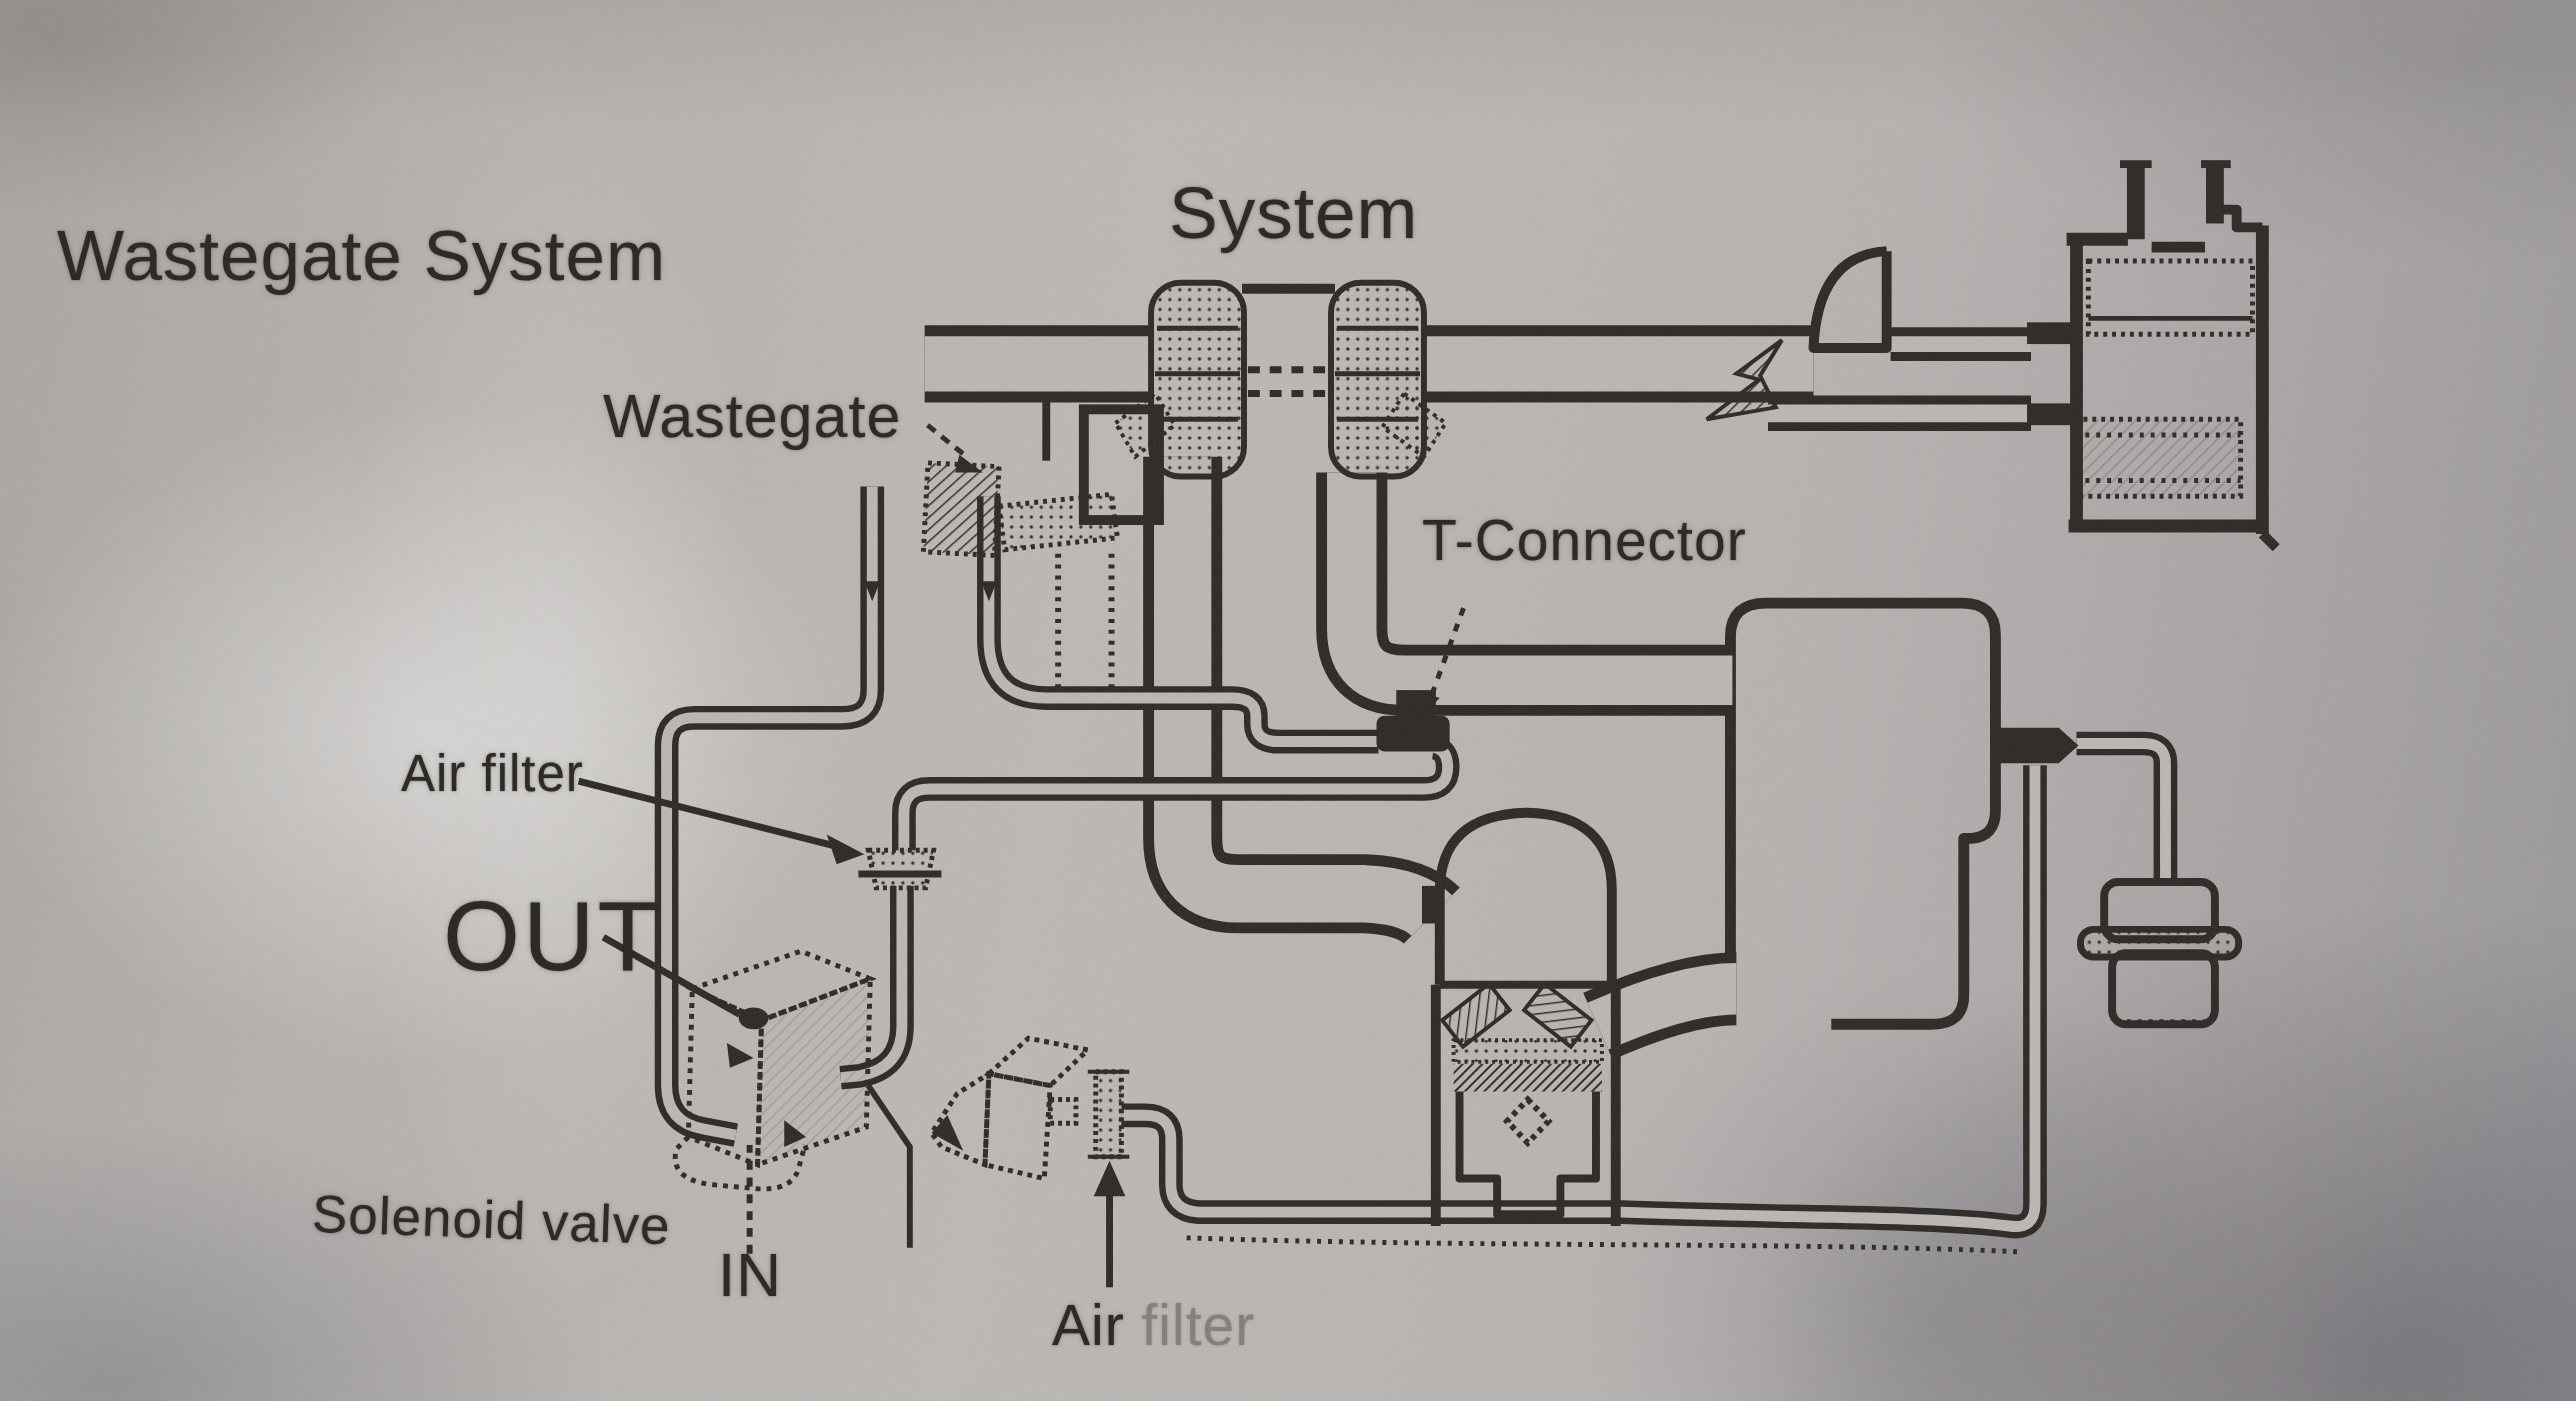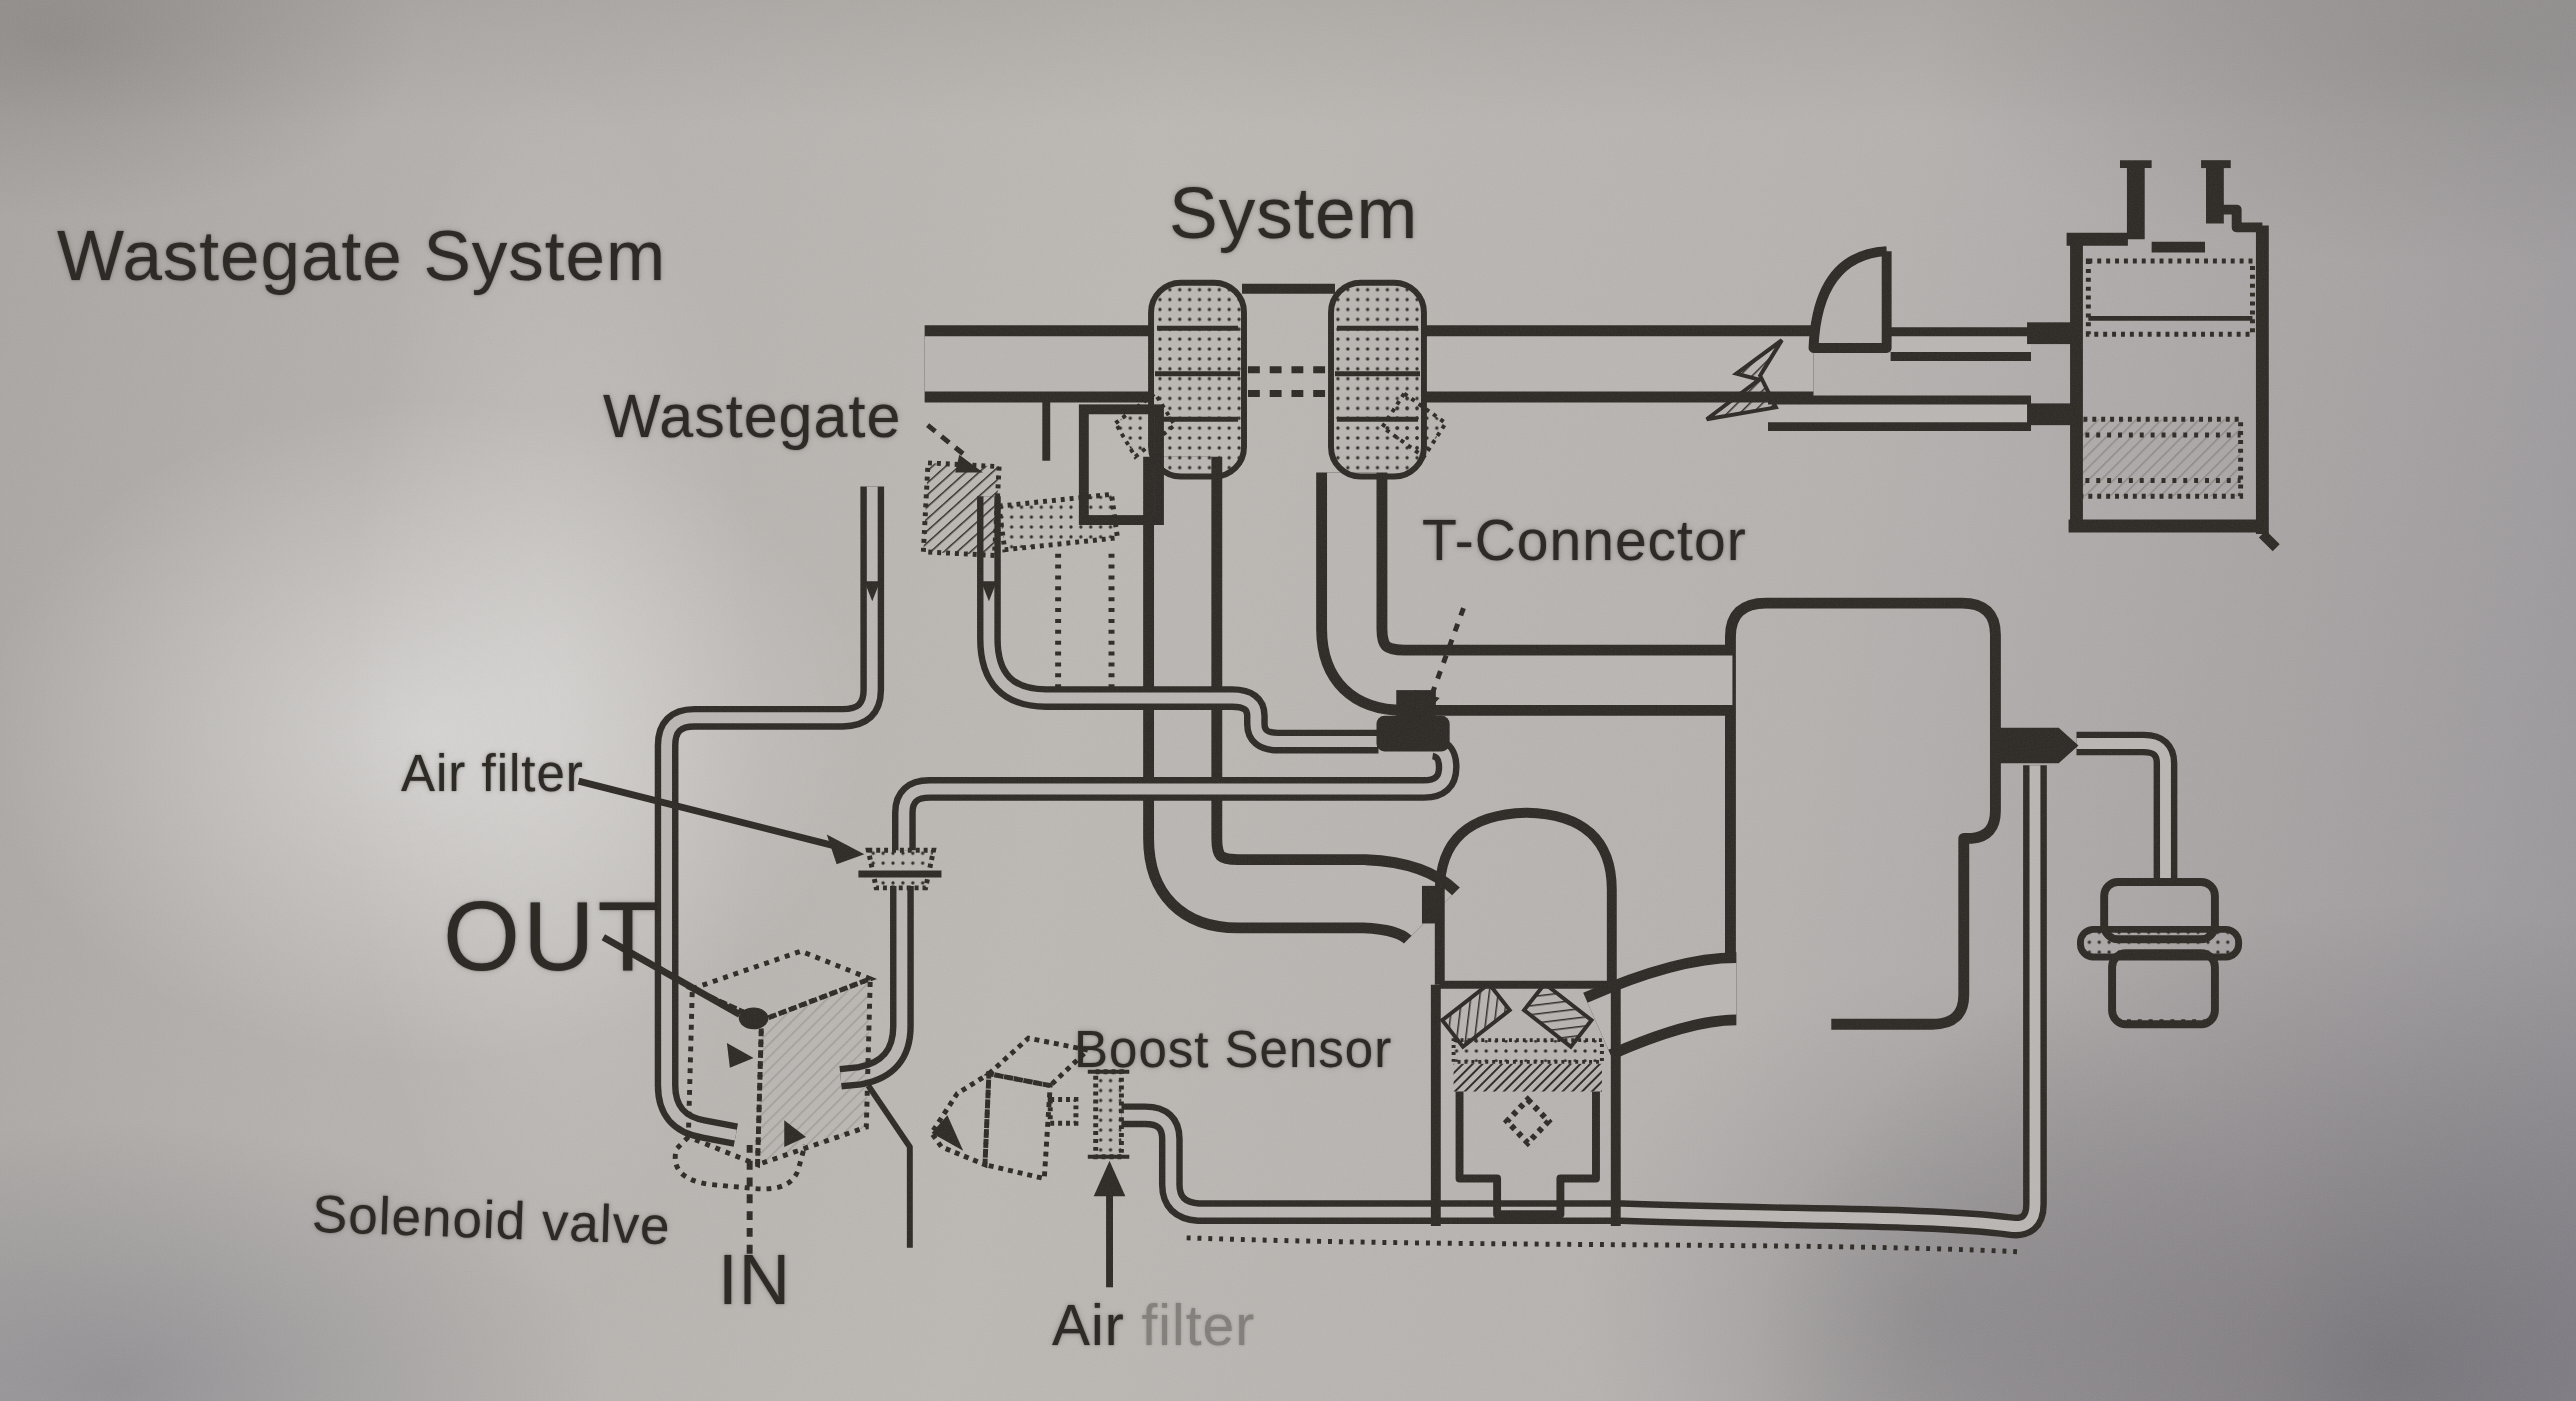--- a/index.html
+++ b/index.html
@@ -229,20 +229,19 @@
   <rect width="2605" height="1417" filter="url(#grain)" opacity="0.10"></rect>
 </svg>
 
   <div class="lbl" style="left:57px;top:220px;font-size:71px;">Wastegate System</div>
   <div class="lbl" style="left:1169px;top:176px;font-size:73px;">System</div>
   <div class="lbl" style="left:603px;top:386px;font-size:61px;">Wastegate</div>
   <div class="lbl" style="left:1422px;top:512px;font-size:57px;">T-Connector</div>
   <div class="lbl" style="left:401px;top:748px;font-size:51px;">Air filter</div>
   <div class="lbl" style="left:443px;top:858px;font-size:99px;letter-spacing:3px;margin-top:28px;">OUT</div>
   <div class="lbl" style="left:312px;top:1193px;font-size:53px;transform:rotate(2deg);">Solenoid valve</div>
-  <div class="lbl" style="left:718px;top:1244px;font-size:71px;">IN</div>
-  <div class="lbl" style="left:1074px;top:1024px;font-size:51px;">Boost Sensor</div>
+  <div class="lbl" style="left:718px;top:1244px;font-size:62px;">IN</div>
   <div class="lbl" style="left:1052px;top:1297px;font-size:57px;">
     <span>Air</span>
     <span class="faded">filter</span>
   </div>
 </div>
 
 
 </body></html>

